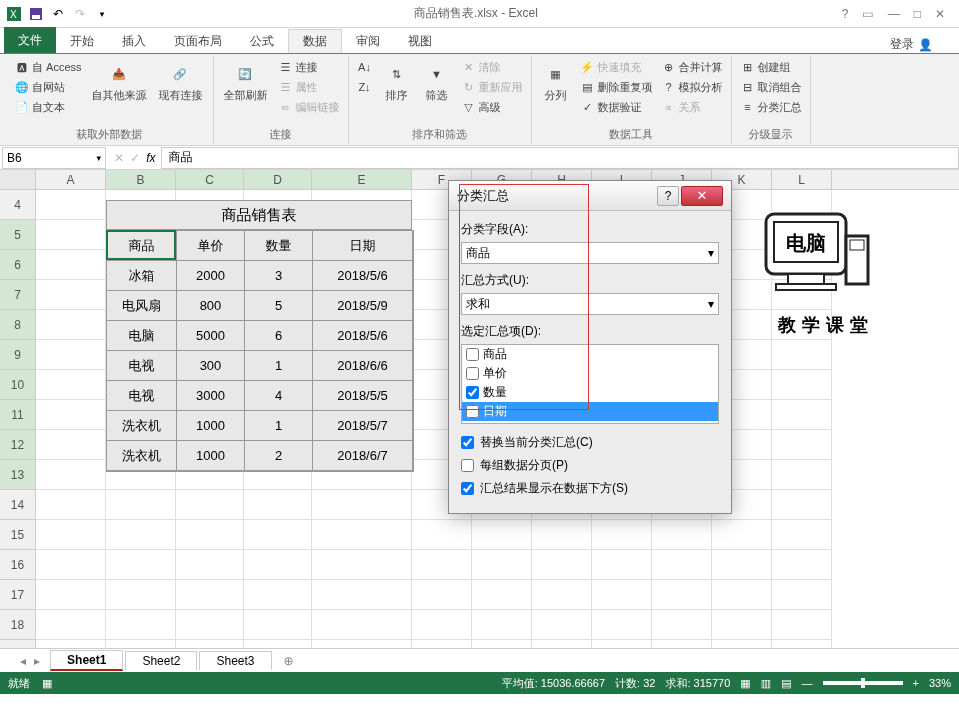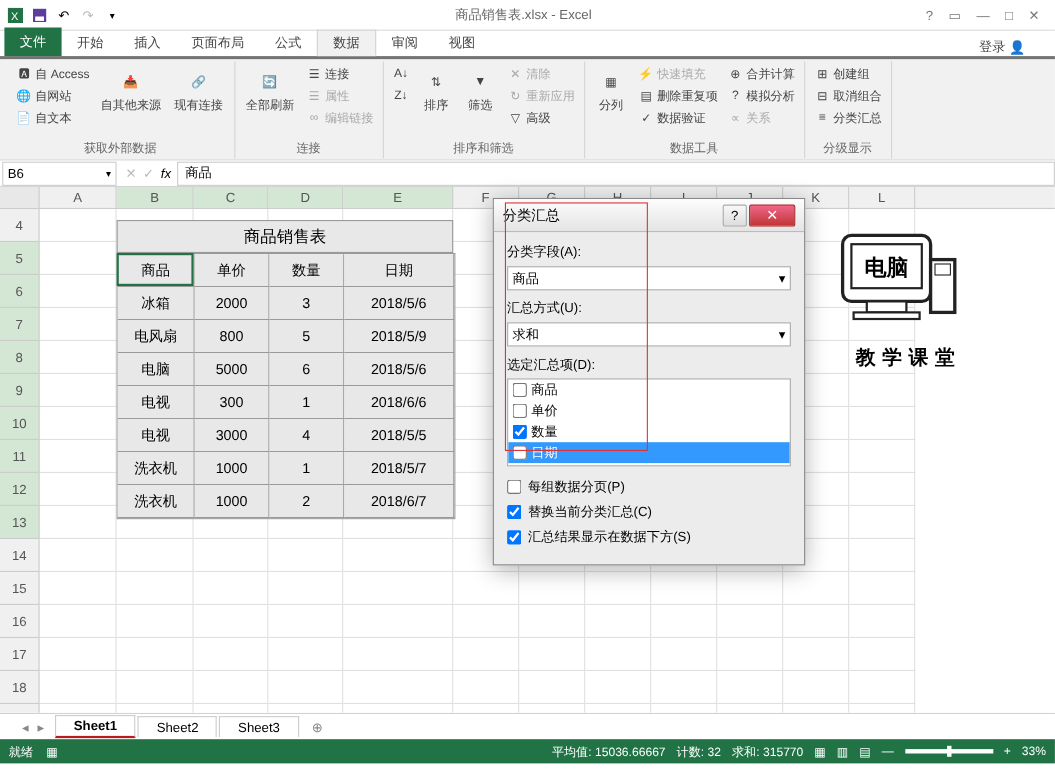--- a/index.html
+++ b/index.html
@@ -2,21 +2,21 @@
 <html><head>
 <meta charset="utf-8">
 <style>
 * { margin:0; padding:0; box-sizing:border-box; }
 body { font-family:"Microsoft YaHei","Segoe UI",sans-serif; font-size:12px; background:#fff; width:959px; height:710px; overflow:hidden; position:relative; }
 .titlebar { height:28px; background:#fff; display:flex; align-items:center; border-bottom:1px solid #d4d4d4; }
 .qat { display:flex; gap:6px; padding-left:6px; align-items:center; }
 .qat-icon { width:16px; height:16px; display:flex; align-items:center; justify-content:center; }
 .title-text { flex:1; text-align:center; color:#666; font-size:12px; }
 .winctl { display:flex; gap:14px; padding-right:14px; color:#777; }
-.tabs { height:26px; background:#fff; display:flex; align-items:flex-end; padding-left:4px; border-bottom:3px solid #737373; }
+.tabs { height:26px; background:#fff; display:flex; align-items:flex-end; padding-left:4px; border-bottom:1px solid #737373; }
 .tab-file { background:#217346; color:#fff; padding:4px 14px; height:26px; display:flex; align-items:center; }
 .tab { padding:4px 14px; color:#444; cursor:pointer; height:24px; display:flex; align-items:center; }
 .tab.active { border:1px solid #d4d4d4; border-bottom:1px solid #f1f1f1; background:#f1f1f1; }
 .login { margin-left:auto; padding-right:26px; color:#444; display:flex; align-items:center; gap:4px; }
 .ribbon { height:92px; background:#f1f1f1; border-bottom:1px solid #d4d4d4; display:flex; padding:2px 6px; }
 .group { display:flex; flex-direction:column; border-right:1px solid #d4d4d4; padding:2px 6px; height:88px; }
 .group-body { flex:1; display:flex; gap:4px; align-items:flex-start; }
 .group-label { text-align:center; font-size:11px; color:#666; padding-top:2px; }
 .rbtn { display:flex; flex-direction:column; align-items:center; padding:2px 4px; font-size:11px; color:#444; min-width:36px; }
 .rbtnv { display:flex; flex-direction:column; gap:2px; font-size:11px; color:#444; }
@@ -635,26 +635,26 @@
         <div class="dlg-list-item">
           <input type="checkbox" checked="" style="">
           <span>数量</span>
         </div>
         <div class="dlg-list-item hl">
           <input type="checkbox" style="">
           <span>日期</span>
         </div>
       </div>
     <label class="dlg-chk">
+        <input type="checkbox" checked="" style="">
+        <span>替换当前分类汇总(C)</span>
+      </label>
+    <label class="dlg-chk">
         <input type="checkbox" style="">
         <span>每组数据分页(P)</span>
-      </label>
-    <label class="dlg-chk">
-        <input type="checkbox" checked="" style="">
-        <span>替换当前分类汇总(C)</span>
       </label>
     <label class="dlg-chk">
         <input type="checkbox" checked="" style="">
         <span>汇总结果显示在数据下方(S)</span>
       </label>
   </div>
 </div>
 
 <div class="sheettabs">
   <div class="stabnav">

